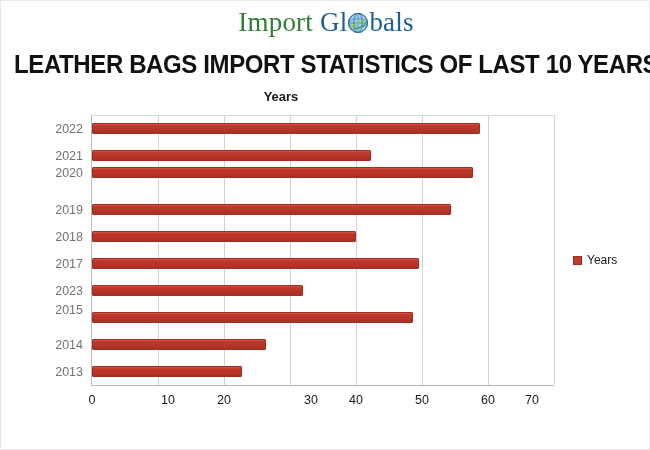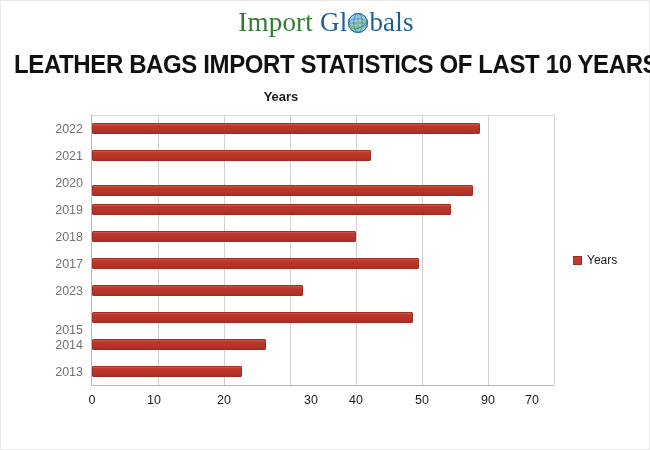--- a/index.html
+++ b/index.html
@@ -161,61 +161,61 @@
         </div>
       <div class="rows">
           <div class="row" style="top: 0px; height: 27px;">
             <div class="ylabel" style="top: 13.5px;">2022</div>
             <div class="bar" title="2022: 58.8" style="width: 388.08px;"></div>
           </div>
           <div class="row" style="top: 27px; height: 27px;">
             <div class="ylabel" style="top: 13.5px;">2021</div>
             <div class="bar" title="2021: 42.3" style="width: 279.18px;"></div>
           </div>
-          <div class="row" style="top: 54px; height: 27px; align-items: flex-end;">
+          <div class="row" style="top: 44px; height: 27px;">
             <div class="ylabel" style="top: 13.5px;">2020</div>
             <div class="bar" title="2020: 57.7" style="width: 380.82px;"></div>
           </div>
           <div class="row" style="top: 81px; height: 27px;">
             <div class="ylabel" style="top: 13.5px;">2019</div>
             <div class="bar" title="2019: 54.4" style="width: 359.04px;"></div>
           </div>
           <div class="row" style="top: 108px; height: 27px;">
             <div class="ylabel" style="top: 13.5px;">2018</div>
             <div class="bar" title="2018: 40" style="width: 264px;"></div>
           </div>
           <div class="row" style="top: 135px; height: 27px;">
             <div class="ylabel" style="top: 13.5px;">2017</div>
             <div class="bar" title="2017: 49.6" style="width: 327.36px;"></div>
           </div>
           <div class="row" style="top: 162px; height: 27px;">
             <div class="ylabel" style="top: 13.5px;">2023</div>
             <div class="bar" title="2016: 32" style="width: 211.2px;"></div>
           </div>
           <div class="row" style="top: 189px; height: 27px;">
-            <div class="ylabel" style="top: 26px;">2015</div>
+            <div class="ylabel" style="top: 6px;">2015</div>
             <div class="bar" title="2015: 48.7" style="width: 321.42px;"></div>
           </div>
           <div class="row" style="top: 216px; height: 27px;">
             <div class="ylabel" style="top: 13.5px;">2014</div>
             <div class="bar" title="2014: 26.3" style="width: 173.58px;"></div>
           </div>
           <div class="row" style="top: 243px; height: 27px;">
             <div class="ylabel" style="top: 13.5px;">2013</div>
             <div class="bar" title="2013: 22.7" style="width: 149.82px;"></div>
           </div>
         </div>
       <div class="xaxis">
           <div class="xlabel" style="left: 0px;">0</div>
-          <div class="xlabel" style="left: 62px;">10</div>
+          <div class="xlabel" style="left: 76px;">10</div>
           <div class="xlabel" style="left: 132px;">20</div>
           <div class="xlabel" style="left: 198px; margin-left: 21px;">30</div>
           <div class="xlabel" style="left: 264px;">40</div>
           <div class="xlabel" style="left: 330px;">50</div>
-          <div class="xlabel" style="left: 396px;">90</div>
+          <div class="xlabel" style="left: 396px;">60</div>
           <div class="xlabel" style="left: 440px;">70</div>
         </div>
     </div>
 
     <div class="legend">
       <span class="legend-swatch"></span>
       <span>Years</span>
     </div>
 
   </div>

